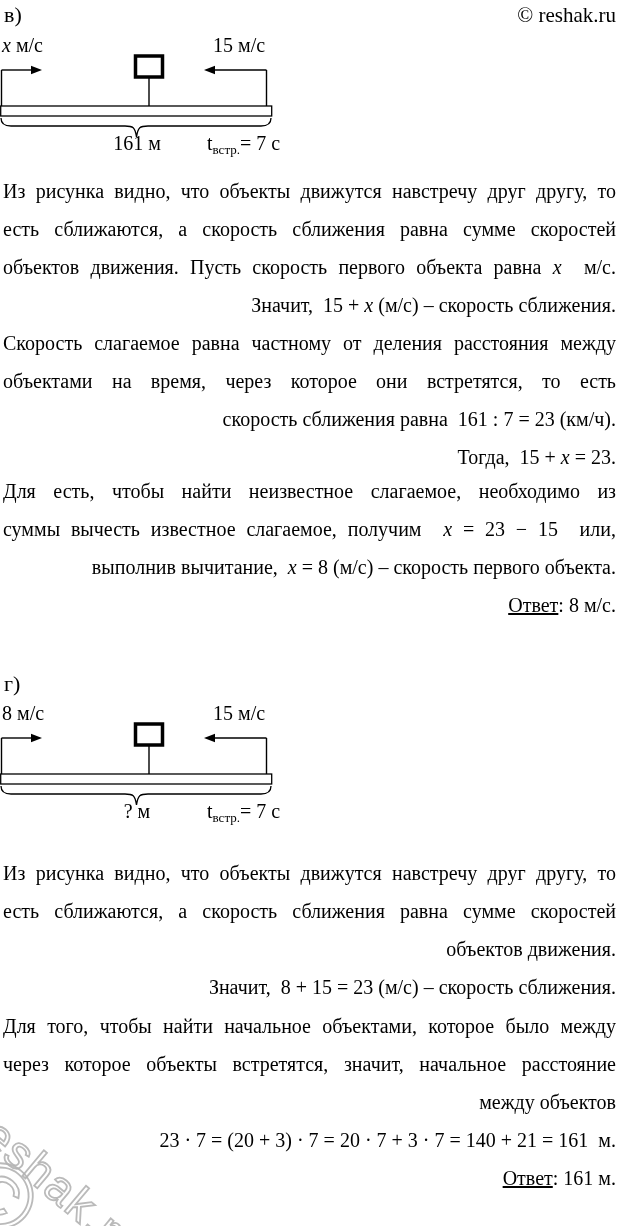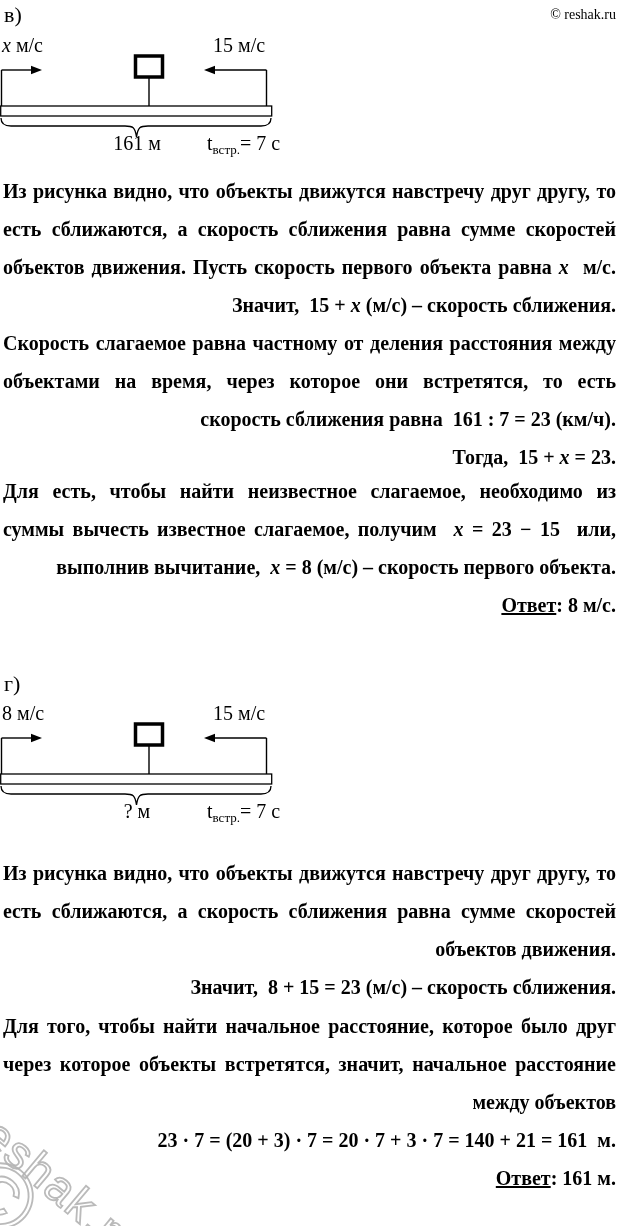--- a/index.html
+++ b/index.html
@@ -15,28 +15,27 @@
   .sec {
     position: absolute;
     left: 4px;
     font-size: 22px;
     line-height: 26px;
   }
   .copyright {
     position: absolute;
     right: 3px;
     top: 2px;
-    font-size: 14px;
+    font-size: 21px;
     line-height: 26px;
   }
   .para {
     position: absolute;
     left: 3px;
     width: 613px;
-    font-weight: bold;
   }
   .line {
     height: 38px;
     line-height: 38px;
     font-size: 20px;
     white-space: nowrap;
     text-align: right;
   }
   .line.j {
     text-align: justify;
@@ -154,21 +153,21 @@
   </svg>
 
   <div class="para" style="top:854px">
     <div class="line j">Из рисунка видно, что объекты движутся навстречу друг другу, то</div>
     <div class="line j">есть сближаются, а скорость сближения равна сумме скоростей</div>
     <div class="line">объектов движения.</div>
     <div class="line">Значит,&nbsp; 8 + 15 = 23 (м/с) – скорость сближения.</div>
   </div>
 
   <div class="para" style="top:1007px">
-    <div class="line j">Для того, чтобы найти начальное расстояние, которое было друг</div>
+    <div class="line j">Для того, чтобы найти начальное объектами, которое было между</div>
     <div class="line j">через которое объекты встретятся, значит, начальное расстояние</div>
     <div class="line">между объектов</div>
     <div class="line">23 · 7 = (20 + 3) · 7 = 20 · 7 + 3 · 7 = 140 + 21 = 161&nbsp; м.</div>
     <div class="line"><u>Ответ</u>: 161 м.</div>
   </div>
 
   <div class="wm wm-text">reshak.ru</div>
   <div class="wm wm-copy">©</div>
 
 </div>

